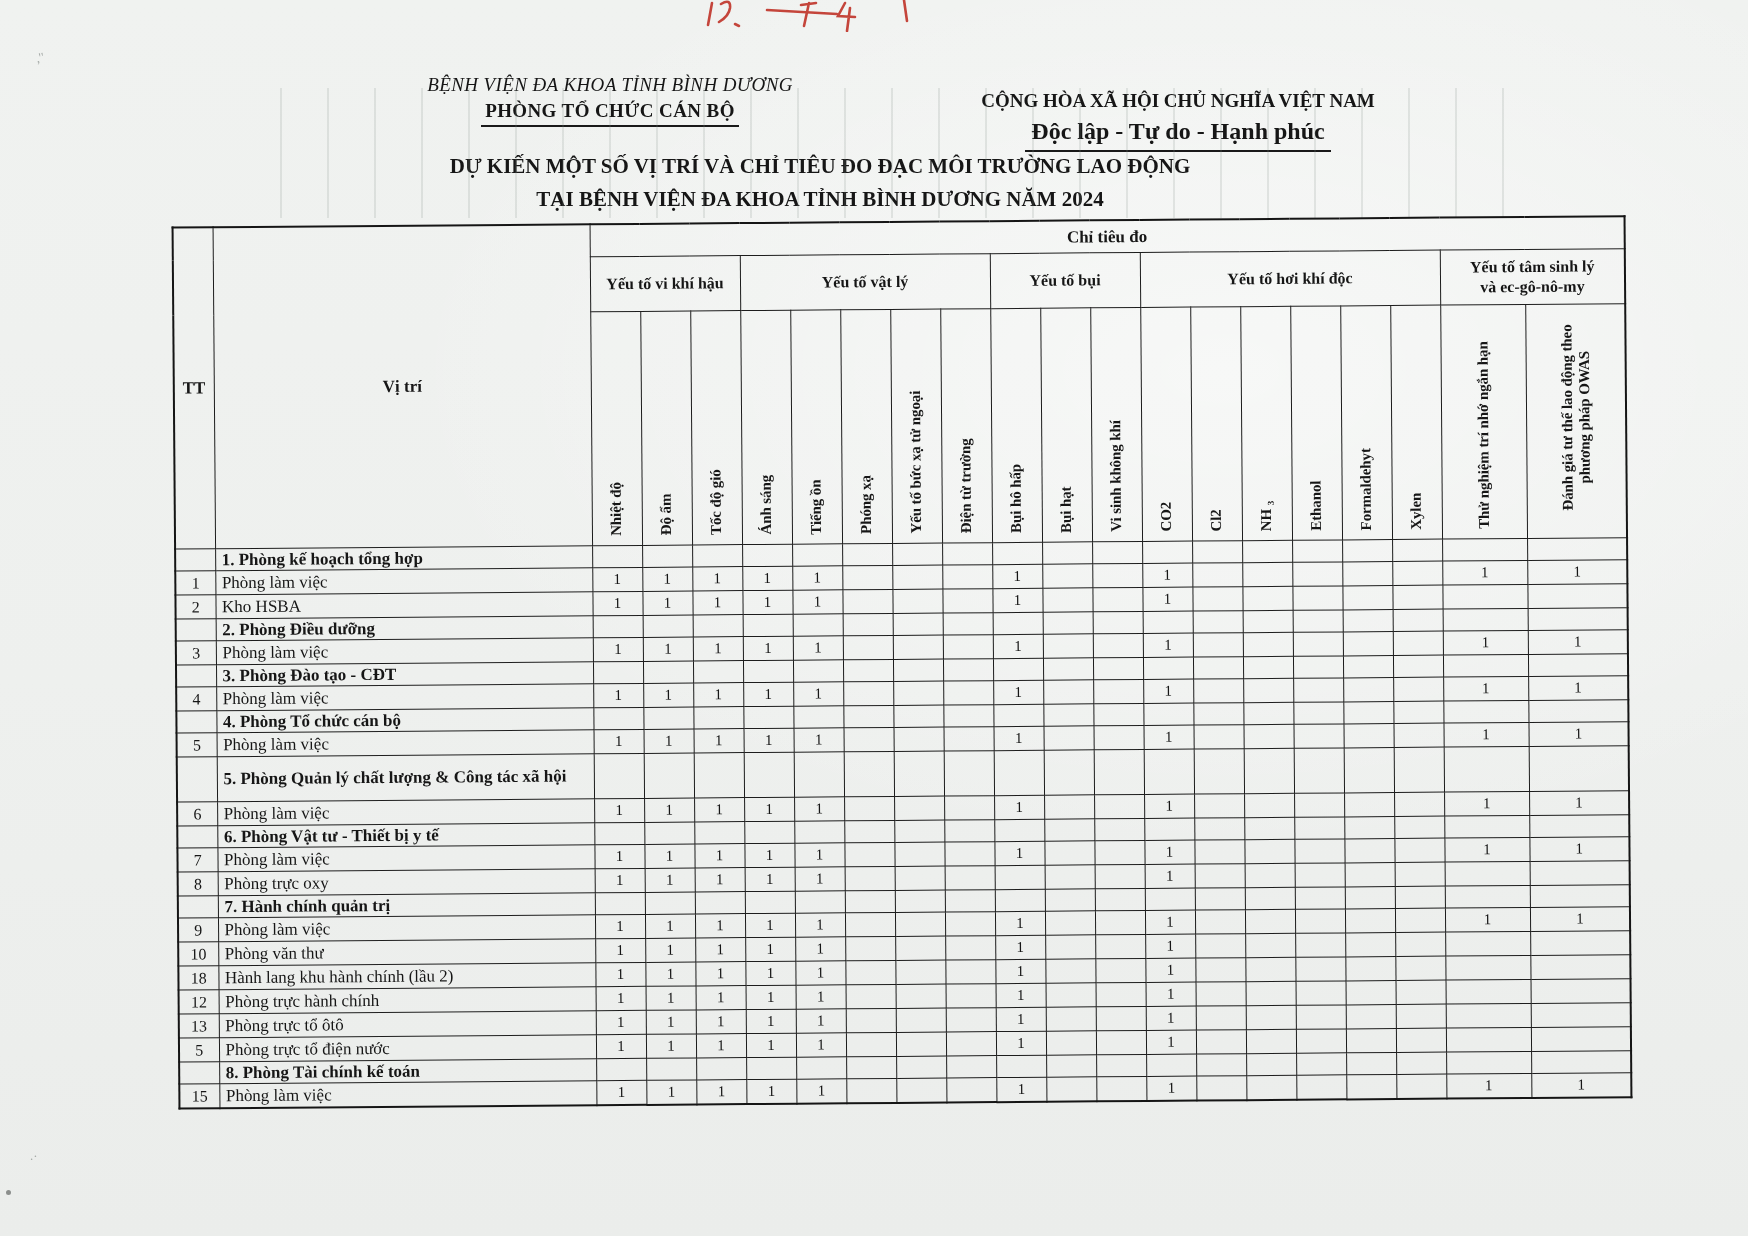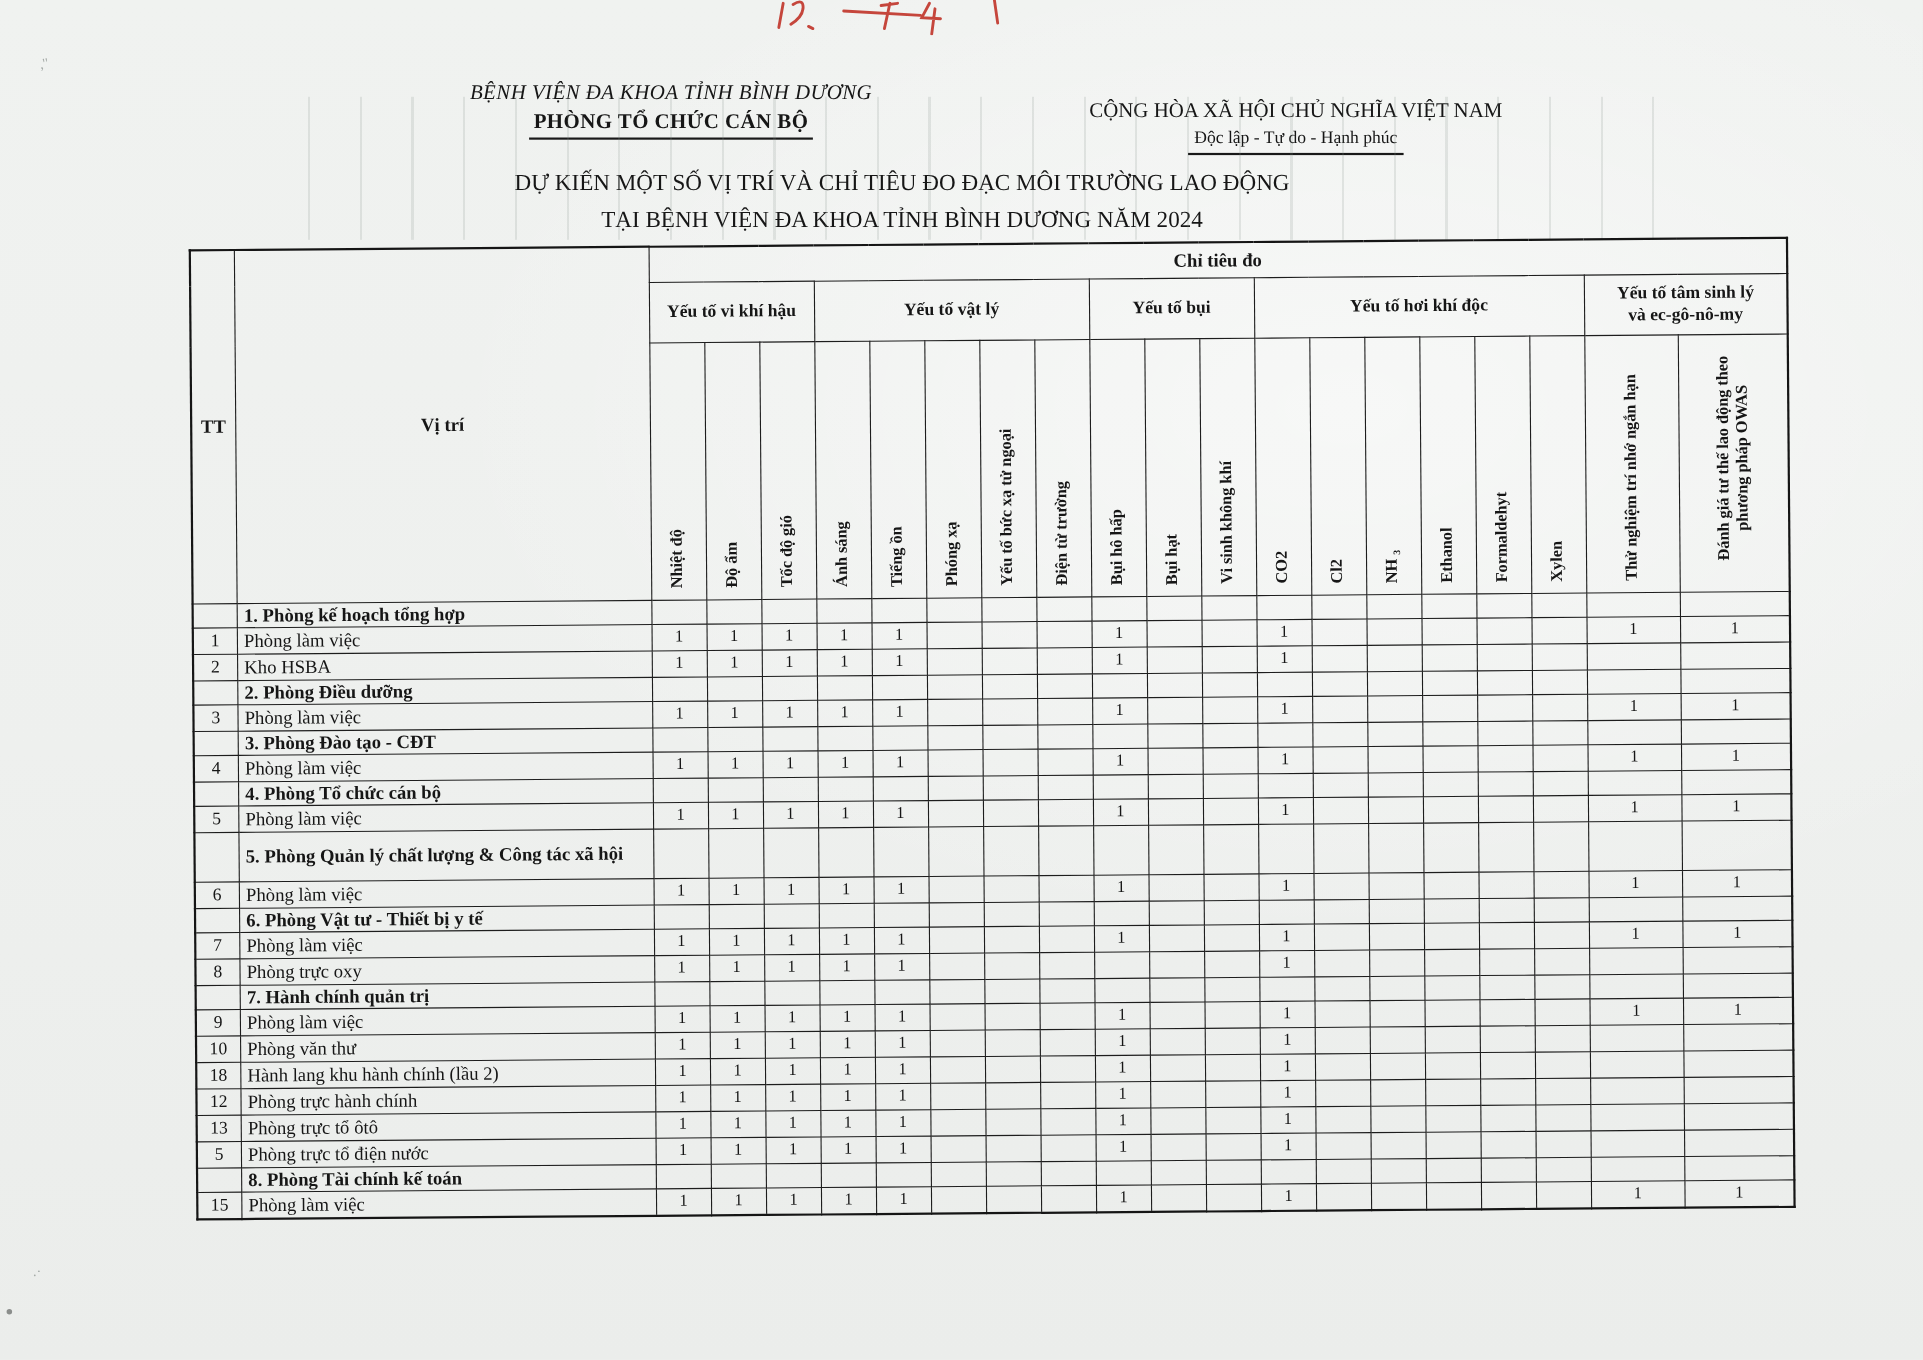--- a/index.html
+++ b/index.html
@@ -14,25 +14,25 @@
     background:
       radial-gradient(1200px 700px at 70% 30%, rgba(255,255,255,.5), rgba(255,255,255,0) 70%),
       linear-gradient(180deg,#f0f2f0 0%,#eef0ee 55%,#ebedeb 100%);
   }
   
   .org-block{position:absolute;left:270px;top:72px;width:680px;text-align:center;line-height:1.35;}
   .org-name{font-size:19px;letter-spacing:.4px;font-style:italic;}
   .org-dept{font-size:19px;font-weight:bold;letter-spacing:.4px;display:inline-block;
     border-bottom:2px solid #191919;padding:0 4px 2px;text-align:right;}
   .national-block{position:absolute;left:928px;top:88px;width:500px;text-align:center;line-height:1.4;}
-  .national-header{font-size:19px;font-weight:normal;}
-  .national-motto{font-size:16px;font-weight:normal;display:inline-block;
+  .national-header{font-size:19px;font-weight:bold;}
+  .national-motto{font-size:24px;font-weight:bold;display:inline-block;
     border-bottom:2px solid #191919;padding:0 6px 2px;}
   .title-block{position:absolute;left:300px;top:150px;width:1040px;text-align:center;
-    font-size:21px;font-weight:normal;line-height:1.55;}
+    font-size:21px;font-weight:bold;line-height:1.55;}
   
   .ghost-lines{position:absolute;left:235px;top:88px;width:1300px;height:130px;opacity:.32;pointer-events:none;
     background:repeating-linear-gradient(90deg, rgba(125,138,131,0) 0 45px, rgba(125,138,131,.55) 45px 47px);}
   .red-marks{position:absolute;left:705px;top:0;}
   .margin-mark{position:absolute;color:#8d9390;opacity:.75;font-size:13px;}
   .speck{position:absolute;background:#3c3f3e;border-radius:50%;opacity:.55;}
   
   .table-wrap{position:absolute;left:175px;top:222px;transform:rotate(-0.45deg);transform-origin:40% 50%;}
   table{border-collapse:collapse;table-layout:fixed;width:1452px;background:transparent;}
   td,th{border:1.7px solid #1d1d1d;padding:0;vertical-align:middle;font-weight:normal;}

